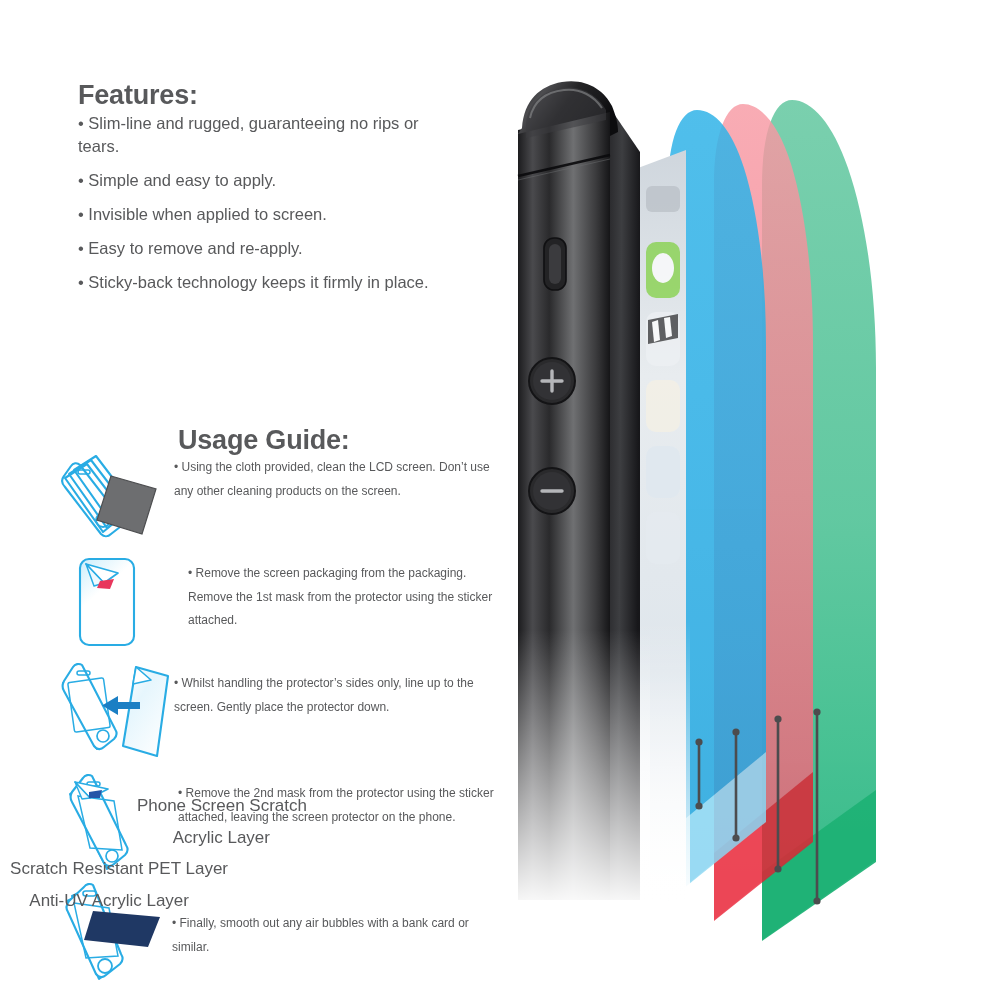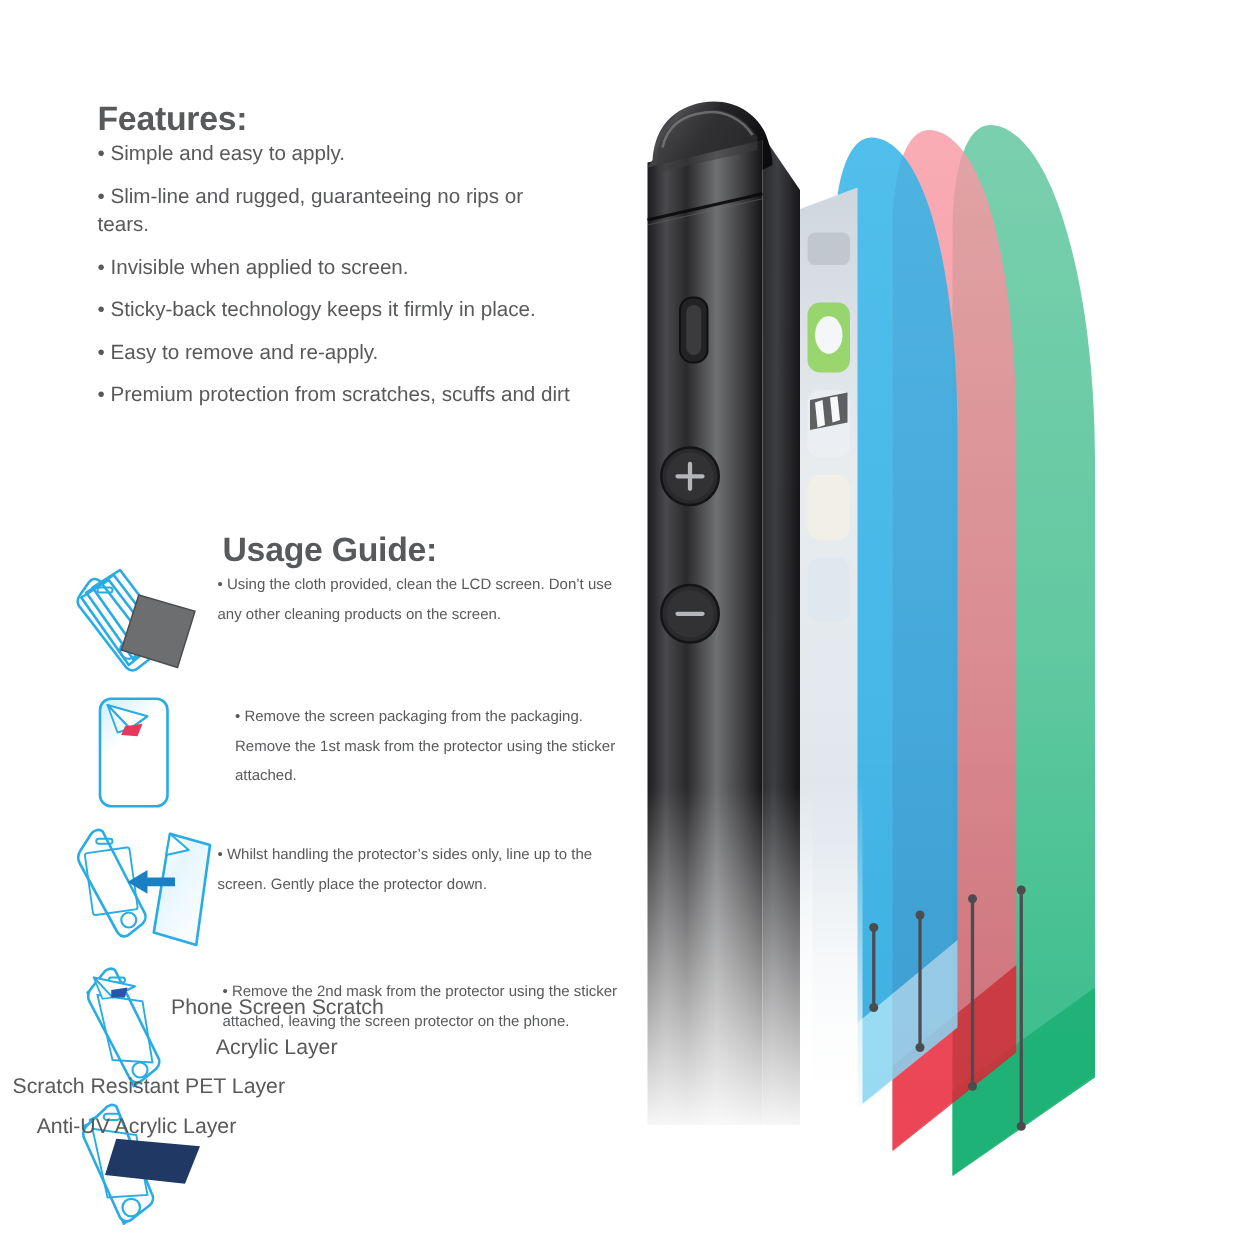--- a/index.html
+++ b/index.html
@@ -126,26 +126,25 @@
   #callouts { position: absolute; left:0; top:0; width:1000px; height:1000px; pointer-events:none; }
 </style>
 </head>
 <body>
 
 <div id="left-column">
 
   <h1 id="features-heading" class="section-heading">Features:</h1>
 
   <div id="features-list">
+    <div class="feature-item">• Slim-line and rugged, guaranteeing no rips or tears.</div>
     <div class="feature-item">• Simple and easy to apply.</div>
-    <div class="feature-item">• Slim-line and rugged, guaranteeing no rips or tears.</div>
     <div class="feature-item">• Invisible when applied to screen.</div>
+    <div class="feature-item">• Easy to remove and re-apply.</div>
     <div class="feature-item">• Sticky-back technology keeps it firmly in place.</div>
-    <div class="feature-item">• Easy to remove and re-apply.</div>
-    <div class="feature-item">• Premium protection from scratches, scuffs and dirt</div>
   </div>
 
   <h1 id="usage-heading" class="section-heading">Usage Guide:</h1>
 
   <div id="usage-steps">
 
     <div class="usage-step" id="step-1">
       <div class="step-icon">
         <svg width="118" height="100" viewBox="0 0 118 100">
           <g fill="none" stroke="#29ace4" stroke-width="2.1" stroke-linejoin="round">
@@ -239,20 +238,21 @@
             <path d="M16 14 L34 6 L66 78 L48 92 Z"></path>
             <path d="M11 19 L29 11 L61 83 L43 97 Z"></path>
           </g>
           <path d="M37 3 C34 1 30 2 28 5 L13 19 C10 23 10 27 12 30 L40 92 C43 96 47 96 50 93 L64 82 C67 79 67 75 65 72 Z" fill="#ffffff" stroke="#29ace4" stroke-width="2.1" stroke-linejoin="round"></path>
           <rect x="27" y="9" width="13" height="5" rx="2.5" fill="none" stroke="#29ace4" stroke-width="1.6"></rect>
           <path d="M18 21 L53 26 L62 74 L30 76 Z" fill="none" stroke="#29ace4" stroke-width="1.5"></path>
           <ellipse cx="49" cy="84" rx="7" ry="7" fill="none" stroke="#29ace4" stroke-width="1.8"></ellipse>
           <path d="M37 29 L104 35 L92 65 L28 58 Z" fill="#1f3864"></path>
         </svg>
       </div>
+      <div class="step-text">• Finally, smooth out any air bubbles with a bank card or similar.</div>
     </div>
 
   </div>
 </div>
 
 <div id="product-graphic">
   <svg id="phone-stack-svg" width="500" height="1000" viewBox="0 0 500 1000">
     <defs>
 
       <linearGradient id="bandGrad" x1="0" y1="0" x2="1" y2="0">

